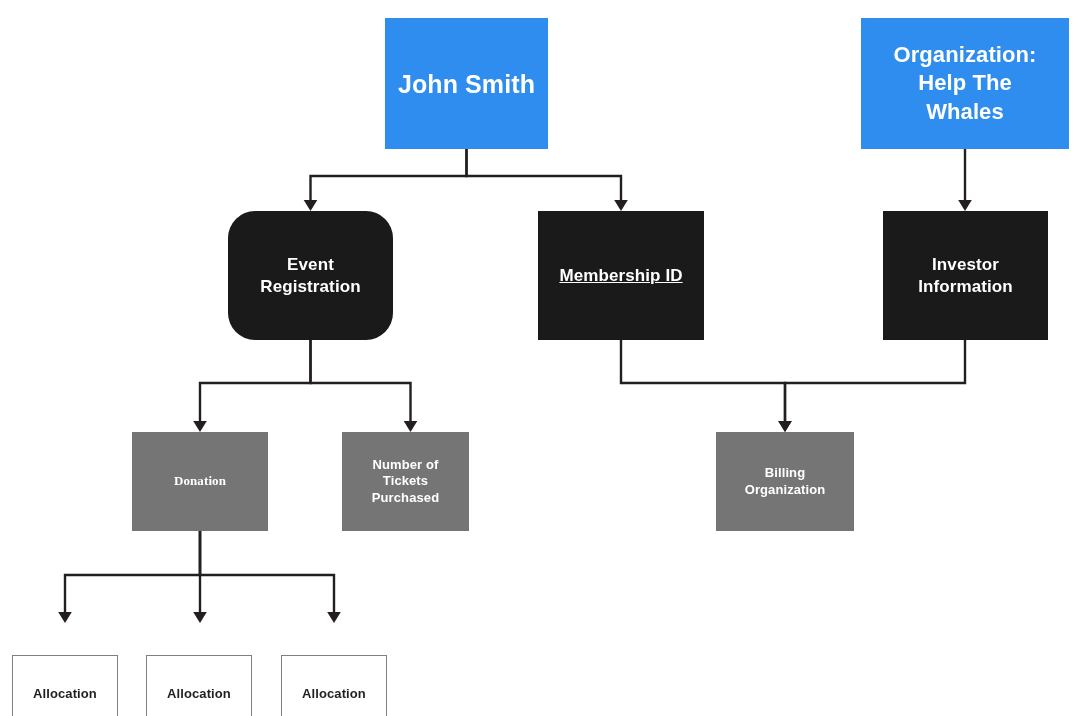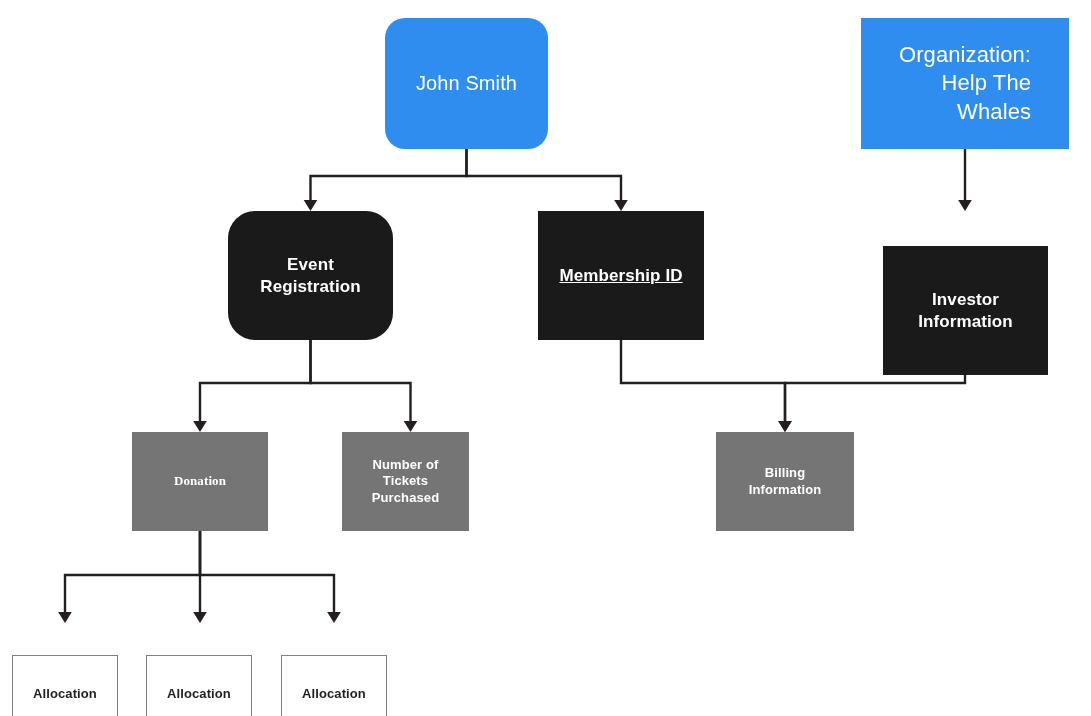--- a/index.html
+++ b/index.html
@@ -40,21 +40,21 @@
   .node-label {
     display: block;
     white-space: pre-line;
     font-weight: bold;
   }
   .node.level-root {
     background: #2e8dee;
     color: #ffffff;
     font-size: 22px;
   }
-  .node.level-root .node-label { font-weight: normal; text-align: right; }
+  .node.level-root .node-label { font-weight: bold; }
   .node.level-two {
     background: #1a1a1a;
     color: #ffffff;
     font-size: 17px;
   }
   .node.level-three {
     background: #757575;
     color: #ffffff;
     font-size: 13px;
   }
@@ -108,50 +108,50 @@
         <path d="M200 531 L200 615" fill="none" stroke="#231f20" stroke-width="2.4" stroke-linecap="butt" stroke-linejoin="miter"></path>
         <polygon points="193.18,612 206.82,612 200,623" fill="#231f20"></polygon>
       </g>
       <g>
         <path d="M200 531 L200 575 L334 575 L334 615" fill="none" stroke="#231f20" stroke-width="2.4" stroke-linecap="butt" stroke-linejoin="miter"></path>
         <polygon points="327.18,612 340.82,612 334,623" fill="#231f20"></polygon>
       </g>
     </svg>
 
   <div id="node-layer">
-      <div class="node level-root" style="left: 385px; top: 18px; width: 163px; height: 131px; background: rgb(46, 141, 238); color: rgb(255, 255, 255); font-size: 20px; border-radius: 20px;">
+      <div class="node level-root" style="left: 385px; top: 18px; width: 163px; height: 131px; background: rgb(46, 141, 238); color: rgb(255, 255, 255); font-size: 25px;">
         <span class="node-label">John Smith</span>
       </div>
       <div class="node level-root" style="left: 861px; top: 18px; width: 208px; height: 131px; background: rgb(46, 141, 238); color: rgb(255, 255, 255); font-size: 22px;">
         <span class="node-label">Organization:
 Help The
 Whales</span>
       </div>
       <div class="node level-two" style="left: 228px; top: 211px; width: 165px; height: 129px; background: rgb(26, 26, 26); color: rgb(255, 255, 255); font-size: 17px; border-radius: 27px;">
         <span class="node-label">Event
 Registration</span>
       </div>
       <div class="node level-two" style="left: 538px; top: 211px; width: 166px; height: 129px; background: rgb(26, 26, 26); color: rgb(255, 255, 255); font-size: 17px; text-decoration: underline;">
         <span class="node-label">Membership ID</span>
       </div>
-      <div class="node level-two" style="left: 883px; top: 211px; width: 165px; height: 129px; background: rgb(26, 26, 26); color: rgb(255, 255, 255); font-size: 17px; margin-top: 35px;">
+      <div class="node level-two" style="left: 883px; top: 211px; width: 165px; height: 129px; background: rgb(26, 26, 26); color: rgb(255, 255, 255); font-size: 17px;">
         <span class="node-label">Investor
 Information</span>
       </div>
       <div class="node level-three" style="left: 132px; top: 432px; width: 136px; height: 99px; background: rgb(117, 117, 117); color: rgb(255, 255, 255); font-size: 13px; font-family: Liberation Serif, serif;">
         <span class="node-label">Donation</span>
       </div>
       <div class="node level-three" style="left: 342px; top: 432px; width: 127px; height: 99px; background: rgb(117, 117, 117); color: rgb(255, 255, 255); font-size: 13px;">
         <span class="node-label">Number of
 Tickets
 Purchased</span>
       </div>
       <div class="node level-three" style="left: 716px; top: 432px; width: 138px; height: 99px; background: rgb(117, 117, 117); color: rgb(255, 255, 255); font-size: 13px;">
         <span class="node-label">Billing
-Information</span>
+Organization</span>
       </div>
       <div class="node level-four" style="left: 12px; top: 623px; width: 106px; height: 79px; background: rgb(255, 255, 255); color: rgb(35, 31, 32); font-size: 13px; border-color: rgb(128, 128, 128);">
         <span class="node-label">Allocation</span>
       </div>
       <div class="node level-four" style="left: 146px; top: 623px; width: 106px; height: 79px; background: rgb(255, 255, 255); color: rgb(35, 31, 32); font-size: 13px; border-color: rgb(128, 128, 128);">
         <span class="node-label">Allocation</span>
       </div>
       <div class="node level-four" style="left: 281px; top: 623px; width: 106px; height: 79px; background: rgb(255, 255, 255); color: rgb(35, 31, 32); font-size: 13px; border-color: rgb(128, 128, 128);">
         <span class="node-label">Allocation</span>
       </div>

